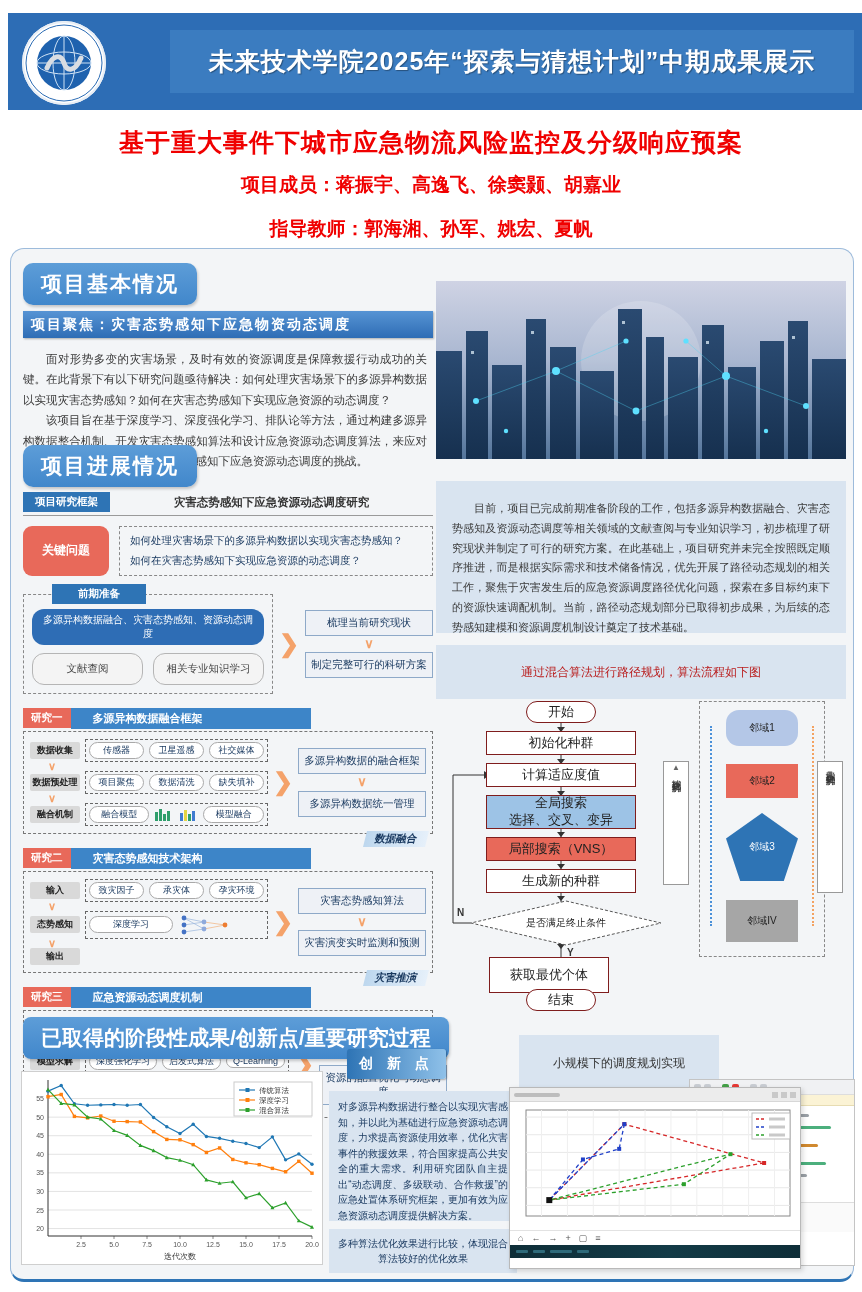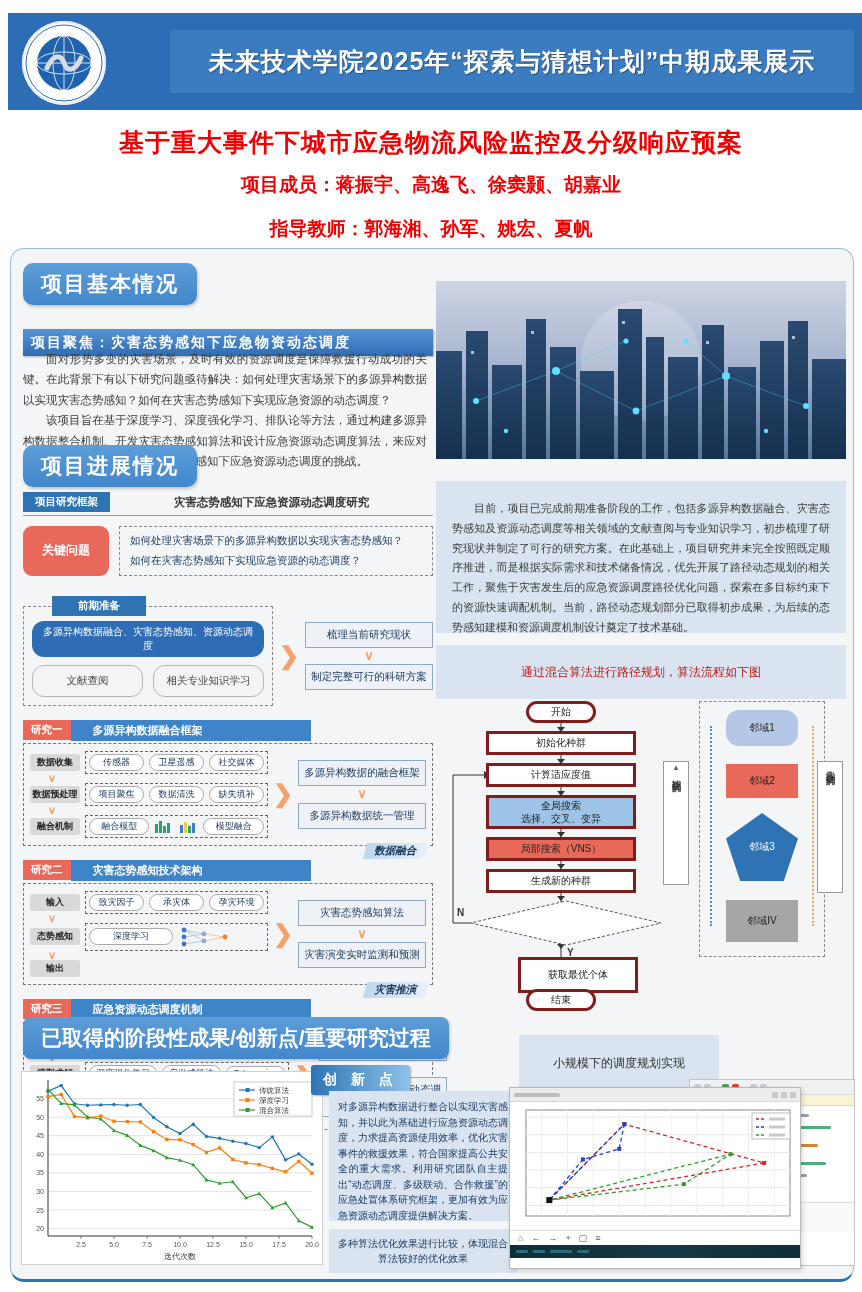--- a/index.html
+++ b/index.html
@@ -18,36 +18,36 @@
               font-size:25px;font-weight:bold;letter-spacing:1px;}
   .members{position:absolute;left:0;top:172px;width:100%;text-align:center;color:#f00000;
            font-size:19px;font-weight:bold;}
   .advisors{position:absolute;left:0;top:216px;width:100%;text-align:center;color:#f00000;
             font-size:19px;font-weight:bold;}
   
   .panel{position:absolute;left:10px;top:248px;width:842px;height:1030px;background:#f3f5f7;
          border:1px solid #9dbbdb;border-bottom:3px solid #2e74b5;border-radius:14px;}
   .badge{position:absolute;background:linear-gradient(180deg,#5d9dd8,#4187cb);color:#fff;font-weight:bold;
          border-radius:10px;padding:7px 18px;font-size:21px;letter-spacing:2px;box-shadow:1px 2px 3px rgba(0,0,0,.2);}
-  .focus-bar{position:absolute;left:12px;top:80px;width:402px;height:27px;
+  .focus-bar{position:absolute;left:12px;top:62px;width:402px;height:27px;
              background:linear-gradient(180deg,#5794d4,#2e6db5);color:#fff;font-weight:bold;font-size:14px;
              letter-spacing:2px;display:flex;align-items:center;padding-left:8px;box-shadow:1px 1px 2px rgba(0,0,0,.3);}
   .basic-text{position:absolute;left:12px;top:100px;width:404px;font-size:11.5px;line-height:1.78;
               color:#3a3a3a;text-align:justify;}
   .basic-text p{margin:0;text-indent:2em;}
   
   .framework{position:absolute;left:12px;top:243px;width:410px;font-size:10.5px;}
   .fw-head{display:flex;align-items:center;border-bottom:1px solid #9a9a9a;padding-bottom:3px;}
   .fw-tab{background:#2e74b5;color:#fff;font-weight:bold;padding:3px 12px;font-size:10.5px;}
   .fw-title{flex:1;text-align:center;font-weight:bold;color:#333;font-size:11.5px;}
   .key-row{display:flex;gap:10px;margin-top:10px;align-items:stretch;}
   .key-box{background:#e8695a;color:#fff;font-weight:bold;font-size:12px;border-radius:9px;width:86px;
            display:flex;align-items:center;justify-content:center;flex:none;}
   .key-q{flex:1;border:1px dashed #888;padding:4px 10px;line-height:1.9;color:#17375e;}
-  .prep-row{display:flex;align-items:center;gap:6px;margin-top:30px;}
+  .prep-row{display:flex;align-items:center;gap:6px;margin-top:18px;}
   .prep-box{position:relative;border:1px dashed #888;flex:1;padding:14px 8px 8px 8px;}
   .prep-label{position:absolute;top:-11px;left:28px;background:#2e74b5;color:#fff;font-weight:bold;
               padding:3px 26px;font-size:10.5px;}
   .pill-blue{background:#2e6db5;color:#fff;border-radius:12px;padding:4px 8px;text-align:center;font-size:10px;}
   .pill-gray-row{display:flex;gap:10px;margin-top:8px;}
   .pill-gray{background:#f4f4f4;border:1px solid #b5b5b5;border-radius:12px;padding:8px 4px;flex:1;
              text-align:center;color:#444;}
   .chev{color:#f4a26a;font-size:24px;font-weight:bold;flex:none;line-height:1;}
   .out-col{width:128px;flex:none;display:flex;flex-direction:column;align-items:center;gap:1px;}
   .out-box{border:1px solid #8ea9c8;background:#eef1f6;padding:5px 3px;text-align:center;width:100%;
@@ -69,44 +69,44 @@
   .corner-tag{position:absolute;right:6px;bottom:-13px;background:linear-gradient(90deg,#bdd7ee,#e6f0fa);
               color:#17375e;font-weight:bold;font-size:10.5px;padding:1px 10px;transform:skewX(-14deg);}
   
   .city{position:absolute;left:425px;top:32px;width:410px;height:178px;overflow:hidden;}
   .summary{position:absolute;left:425px;top:232px;width:410px;height:152px;background:#d9e4f0;box-sizing:border-box;
            padding:18px 16px;font-size:11px;line-height:1.8;text-align:justify;color:#3a3a3a;}
   .summary p{margin:0;text-indent:2em;}
   .flow-header{position:absolute;left:425px;top:396px;width:410px;height:54px;background:#d9e4f0;
                display:flex;align-items:center;justify-content:center;font-size:12px;color:#b91c1c;}
   .flow-area{position:absolute;left:430px;top:452px;width:260px;height:312px;}
-  .fbox{position:absolute;border:3px solid #7f1d1d;background:#fff;font-size:10px;color:#222;
+  .fbox{position:absolute;border:1px solid #7f1d1d;background:#fff;font-size:13px;color:#222;
         display:flex;align-items:center;justify-content:center;text-align:left;z-index:2;box-sizing:border-box;}
   .fb-oval{border-radius:12px;width:70px;left:85px;height:22px;}
   .fb-std{width:150px;left:45px;height:24px;}
   .fb-blue{background:#9dc3e6;}
   .fb-red{background:#e8695a;}
   .fb-lines{flex-direction:column;line-height:1.3;}
   .fb-decision-text{position:absolute;left:30px;top:200px;width:190px;height:44px;z-index:3;display:flex;
                     align-items:center;justify-content:center;font-size:10px;color:#222;}
   .flow-ny{position:absolute;z-index:3;font-size:10px;font-weight:bold;color:#333;}
   .vns-box{position:absolute;left:688px;top:452px;width:124px;height:254px;border:1.5px dashed #888;}
   .vns-item{position:absolute;left:26px;width:72px;display:flex;align-items:center;justify-content:center;
             font-size:10px;color:#222;box-sizing:border-box;}
   .dotline{position:absolute;width:0;}
   .blk-arrow{position:absolute;width:24px;background:#fff;border:1px solid #999;display:flex;flex-direction:column;
              align-items:center;padding:2px 0;z-index:3;}
   .blk-arrow .vt{writing-mode:vertical-rl;font-size:9.5px;color:#333;letter-spacing:1px;}
   .blk-arrow .tri{font-size:8px;color:#666;line-height:1;}
   
   .chart-fig{position:absolute;left:10px;top:822px;width:300px;height:192px;background:#fff;
              border:1px solid #cfcfcf;}
-  .innov-badge{position:absolute;left:300px;top:800px;background:linear-gradient(90deg,#2e74b5,#8fc1e9);
+  .innov-badge{position:absolute;left:336px;top:800px;background:linear-gradient(90deg,#2e74b5,#8fc1e9);
                color:#fff;font-weight:bold;font-size:14px;letter-spacing:5px;padding:6px 12px;border-radius:3px;
-               box-shadow:1px 1px 2px rgba(0,0,0,.3);margin-top:16px;}
+               box-shadow:1px 1px 2px rgba(0,0,0,.3);}
   .innov-box{position:absolute;left:318px;width:188px;background:#d9e4f0;box-sizing:border-box;
              padding:8px 9px;font-size:10px;line-height:1.55;text-align:justify;color:#17375e;}
   .small-label{position:absolute;left:508px;top:786px;width:200px;height:56px;background:#d9e4f0;
                display:flex;align-items:center;justify-content:center;font-size:12px;color:#333;text-align:center;}
   
   .editor{position:absolute;left:678px;top:830px;width:164px;height:185px;background:#fff;border:1px solid #c4c4c4;z-index:1;}
   .ed-toolbar{height:14px;background:#f0f1f3;border-bottom:1px solid #ddd;display:flex;align-items:center;gap:3px;padding:0 4px;}
   .ed-sq{width:7px;height:7px;border-radius:2px;}
   .ed-tabs{height:10px;background:#fbf3d5;border-bottom:1px solid #e7dcb2;}
   .ed-code{padding:5px 6px 4px 12px;border-left:8px solid #f4f5f7;}
@@ -454,23 +454,24 @@
     </svg>
     <div class="fbox fb-oval" style="top:0;">开始</div>
     <div class="fbox fb-std" style="top:30px;">初始化种群</div>
     <div class="fbox fb-std" style="top:62px;">计算适应度值</div>
     <div class="fbox fb-std fb-blue fb-lines" style="top:94px;height:34px;">
       <span>全局搜索</span>
       <span>选择、交叉、变异</span>
     </div>
     <div class="fbox fb-std fb-red" style="top:136px;">局部搜索（VNS）</div>
     <div class="fbox fb-std" style="top:168px;">生成新的种群</div>
+    <div class="fb-decision-text">是否满足终止条件</div>
     <span class="flow-ny" style="left:16px;top:206px;">N</span>
     <span class="flow-ny" style="left:126px;top:246px;">Y</span>
-    <div class="fbox" style="top:256px;left:77px;width:120px;height:36px;">获取最优个体</div>
+    <div class="fbox" style="top:256px;left:48px;width:120px;height:36px;">获取最优个体</div>
     <div class="fbox fb-oval" style="top:288px;">结束</div>
   </div>
 
   <div class="blk-arrow" style="left:652px;top:512px;height:118px;">
     <span class="tri">▲</span>
     <span class="vt">找到更优解</span>
   </div>
   <div class="blk-arrow" style="left:806px;top:512px;height:126px;">
     <span class="vt">找不到更优解</span>
     <span class="tri">▼</span>

